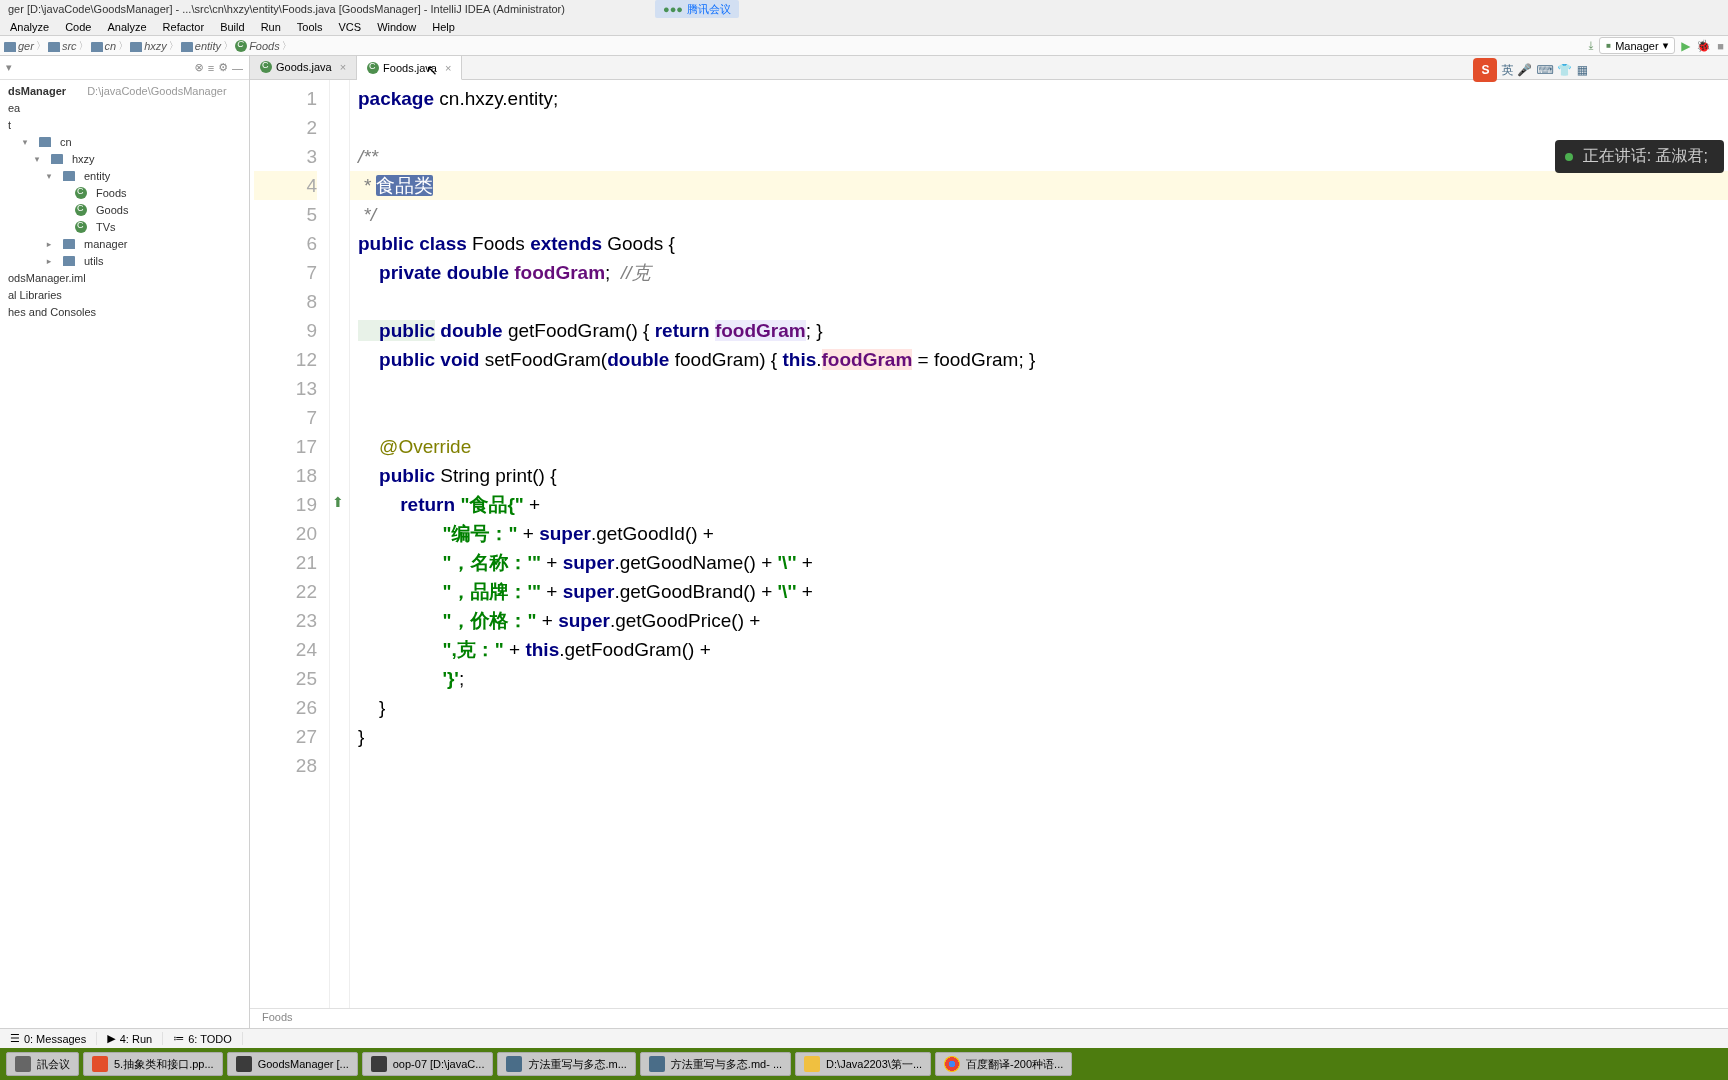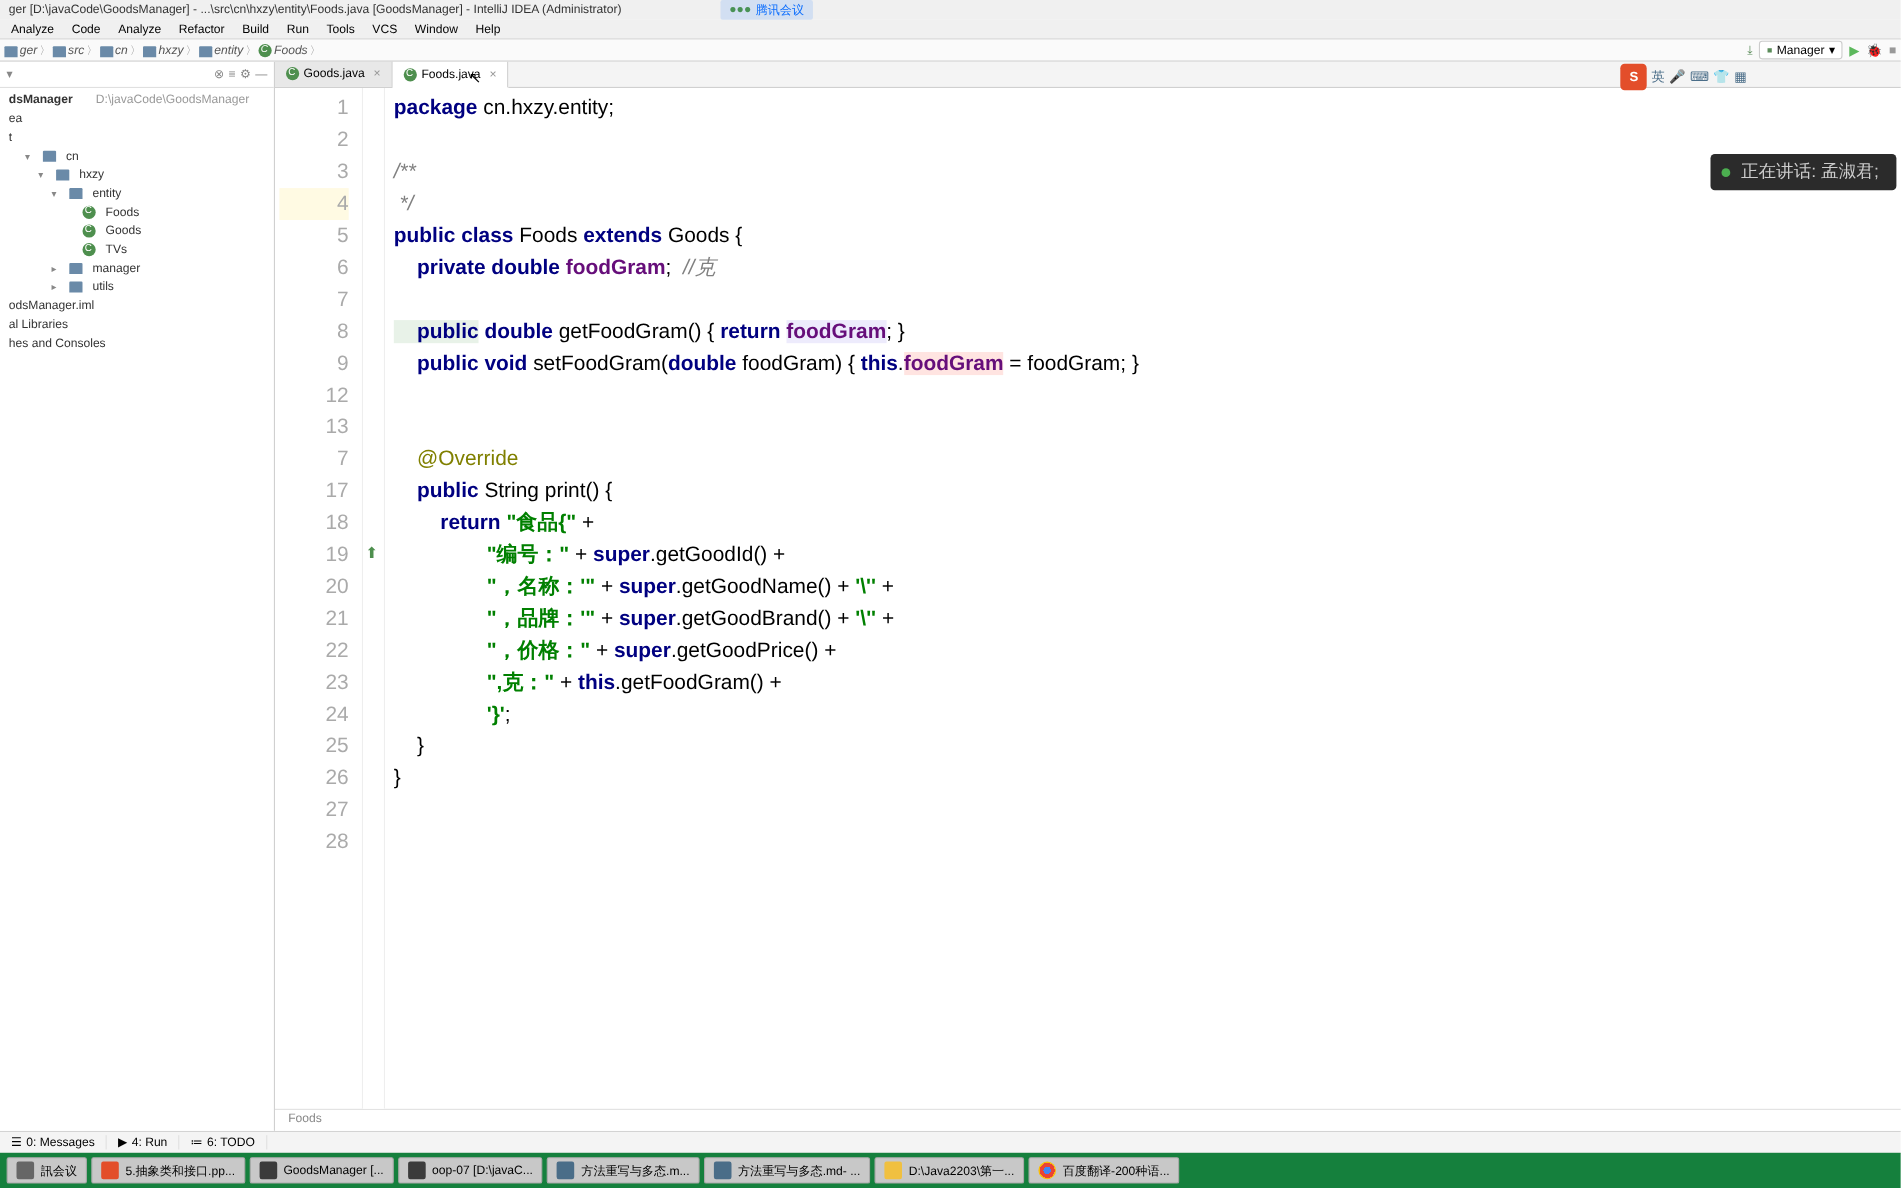--- a/index.html
+++ b/index.html
@@ -66,21 +66,21 @@
 .breadcrumb-bar { height: 20px; border-top: 1px solid #e0e0e0; padding: 2px 12px; font-size: 11px; color: #888; background: #fff; }
 
 
 .bottom-tools { height: 20px; background: #f4f4f4; border-top: 1px solid #d0d0d0; display: flex; align-items: center; font-size: 11px; }
 .tool-tab { padding: 0 10px; display: flex; align-items: center; gap: 4px; border-right: 1px solid #e0e0e0; }
 .status-bar { height: 18px; background: #f4f4f4; border-top: 1px solid #d0d0d0; display: flex; align-items: center; font-size: 11px; padding: 0 8px; }
 .status-bar .left { flex: 1; color: #555; }
 .status-bar .right { display: flex; gap: 12px; color: #555; }
 
 
-.taskbar { position: absolute; bottom: 0; left: 0; right: 0; height: 32px; background: #15803d; display: flex; align-items: center; padding: 0 6px; gap: 4px; font-size: 11px; }
+.taskbar { position: absolute; bottom: 0; left: 0; right: 0; height: 32px; background: #4d7c0f; display: flex; align-items: center; padding: 0 6px; gap: 4px; font-size: 11px; }
 .task-item { background: #c8c8c8; border: 1px solid #aaa; padding: 3px 8px; display: flex; align-items: center; gap: 6px; max-width: 190px; overflow: hidden; white-space: nowrap; border-radius: 2px; }
 .task-icon { width: 16px; height: 16px; border-radius: 2px; display: inline-block; flex-shrink: 0; }
 .task-icon.wps { background: #e34e2a; }
 .task-icon.ij { background: #3b3b3b; }
 .task-icon.typora { background: #4a6d88; }
 .task-icon.folder { background: #f0c040; }
 .task-icon.chrome { background: radial-gradient(circle, #4285f4 30%, #ea4335 30% 60%, #fbbc05 60% 85%, #34a853 85%); border-radius: 50%; }
 .task-icon.blank { background: #666; }
 
 
@@ -278,21 +278,21 @@
           <div>26</div>
           <div>27</div>
           <div>28</div>
       </div>
       <div class="gutter-markers">
         <span class="override-marker" style="top:calc(14*29px + 2px)">⬆</span>
       </div>
       <div class="code"><span class="kw">package</span><span> cn.hxzy.entity;</span>
 <span></span>
 <span class="cmt">/**</span>
-<span class="cmt"> */</span>
+<span class="curline"><span class="cmt"> * </span><span class="sel">食品类</span></span><span class="cmt"> */</span>
 <span class="kw">public</span><span class="kw"> class </span><span>Foods</span><span class="kw"> extends </span><span>Goods {</span>
 <span class="kw">    private</span><span class="kw"> double </span><span class="field">foodGram</span><span>;  </span><span class="cmt">//克</span>
 <span></span>
 <span class="kw hl-public">    public</span><span class="kw"> double </span><span>getFoodGram</span><span>() { </span><span class="kw">return </span><span class="field hl-usage">foodGram</span><span>; }</span>
 <span class="kw">    public</span><span class="kw"> void </span><span>setFoodGram</span><span>(</span><span class="kw">double </span><span>foodGram) { </span><span class="kw">this</span><span>.</span><span class="field hl-write">foodGram</span><span> = foodGram; }</span>
 <span></span>
 <span></span>
 <span class="ann">    @Override</span>
 <span class="kw">    public</span><span> String </span><span>print</span><span>() {</span>
 <span class="kw">        return </span><span class="str">"食品{"</span><span> +</span>

